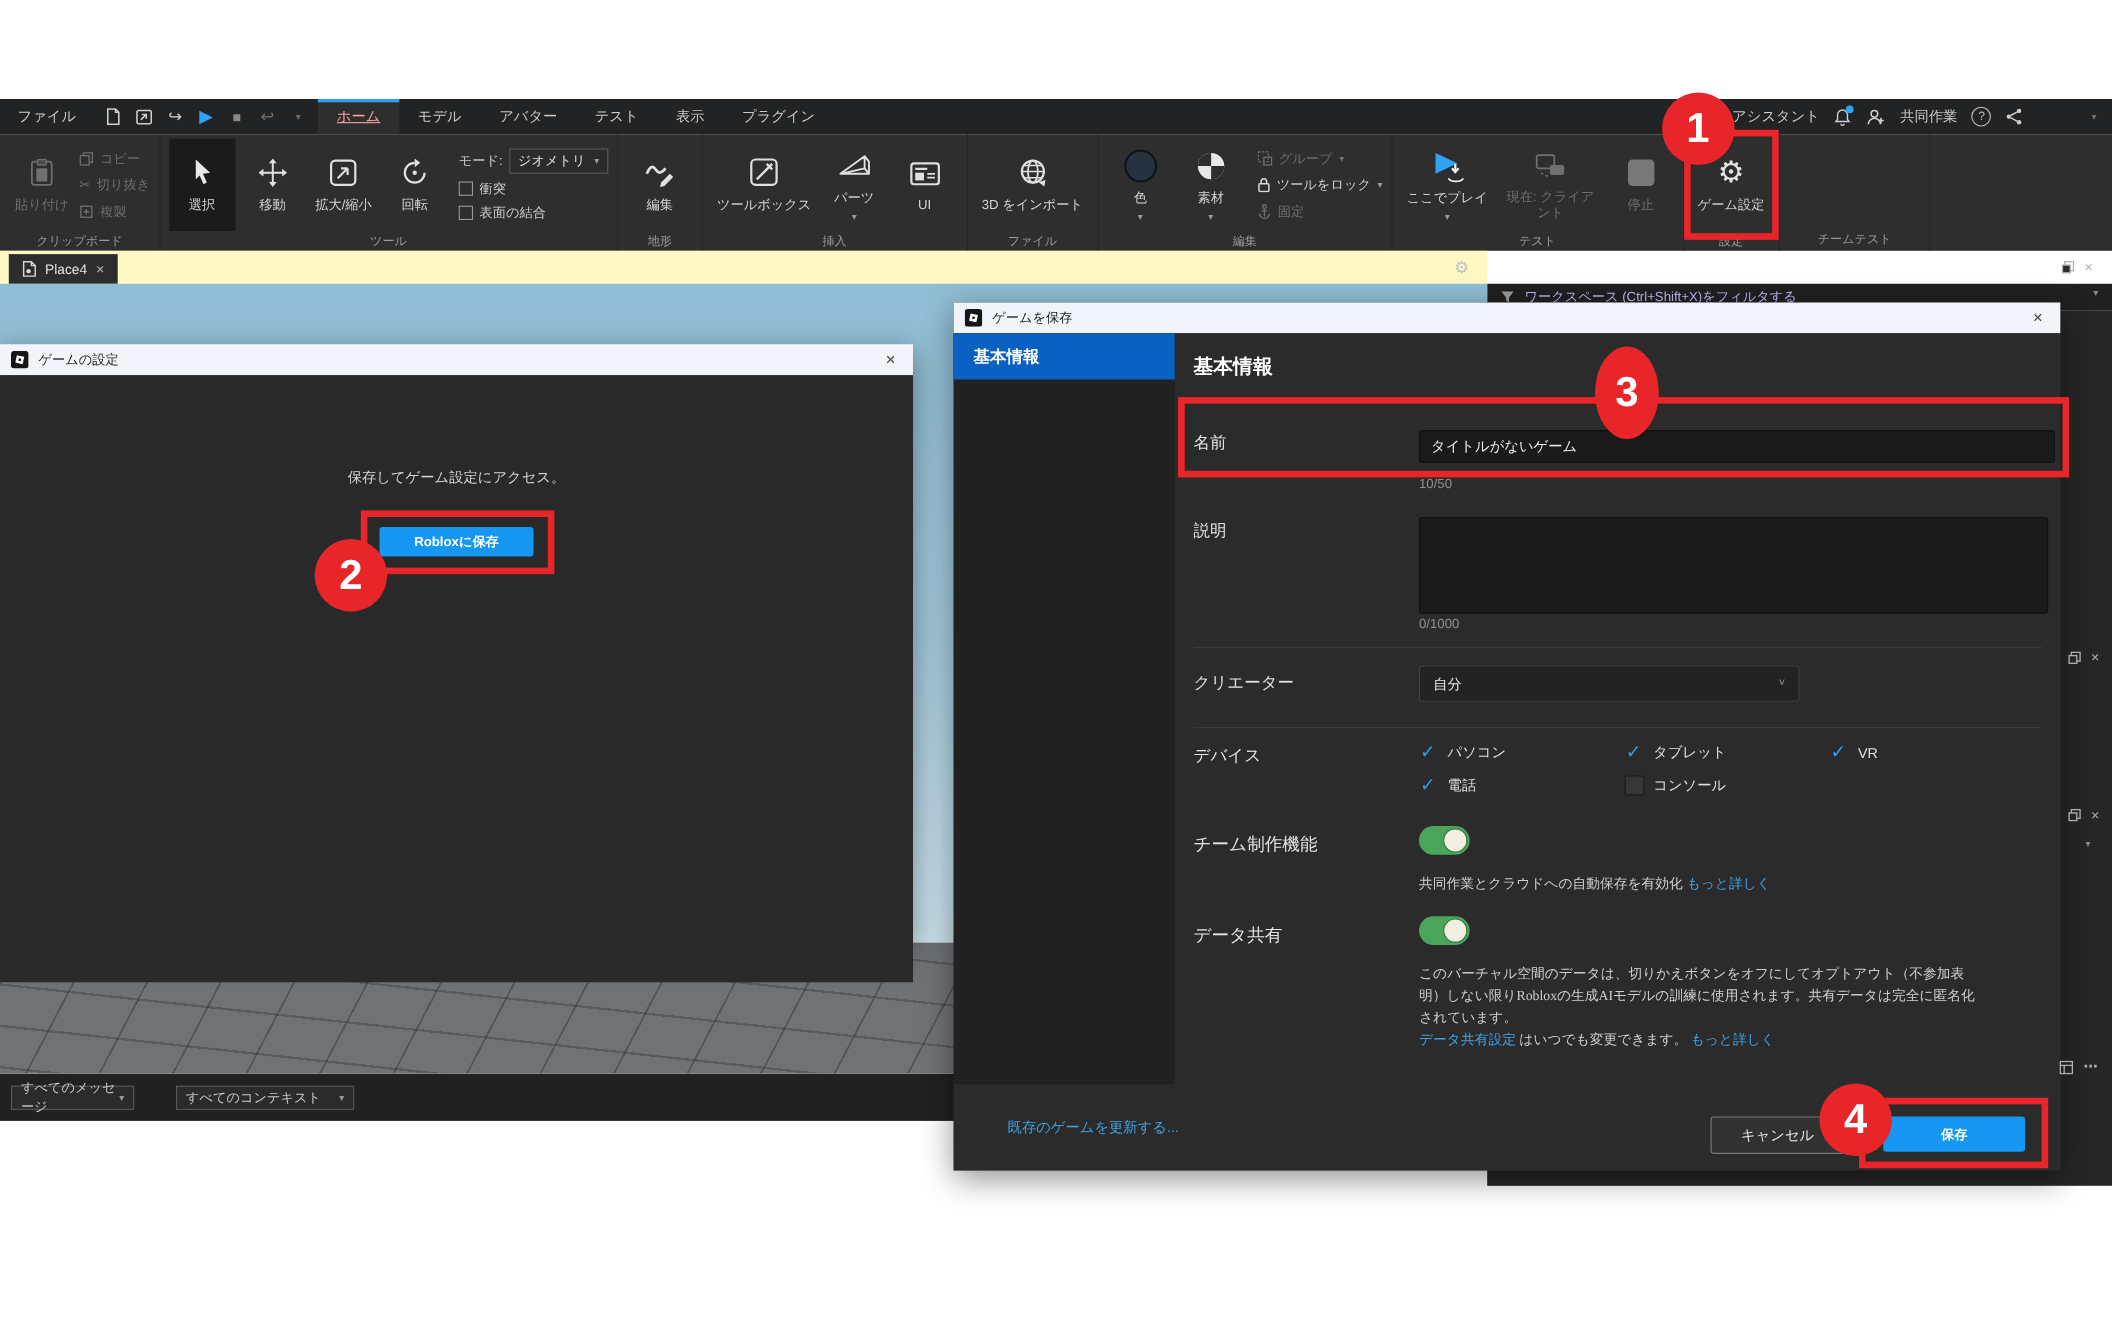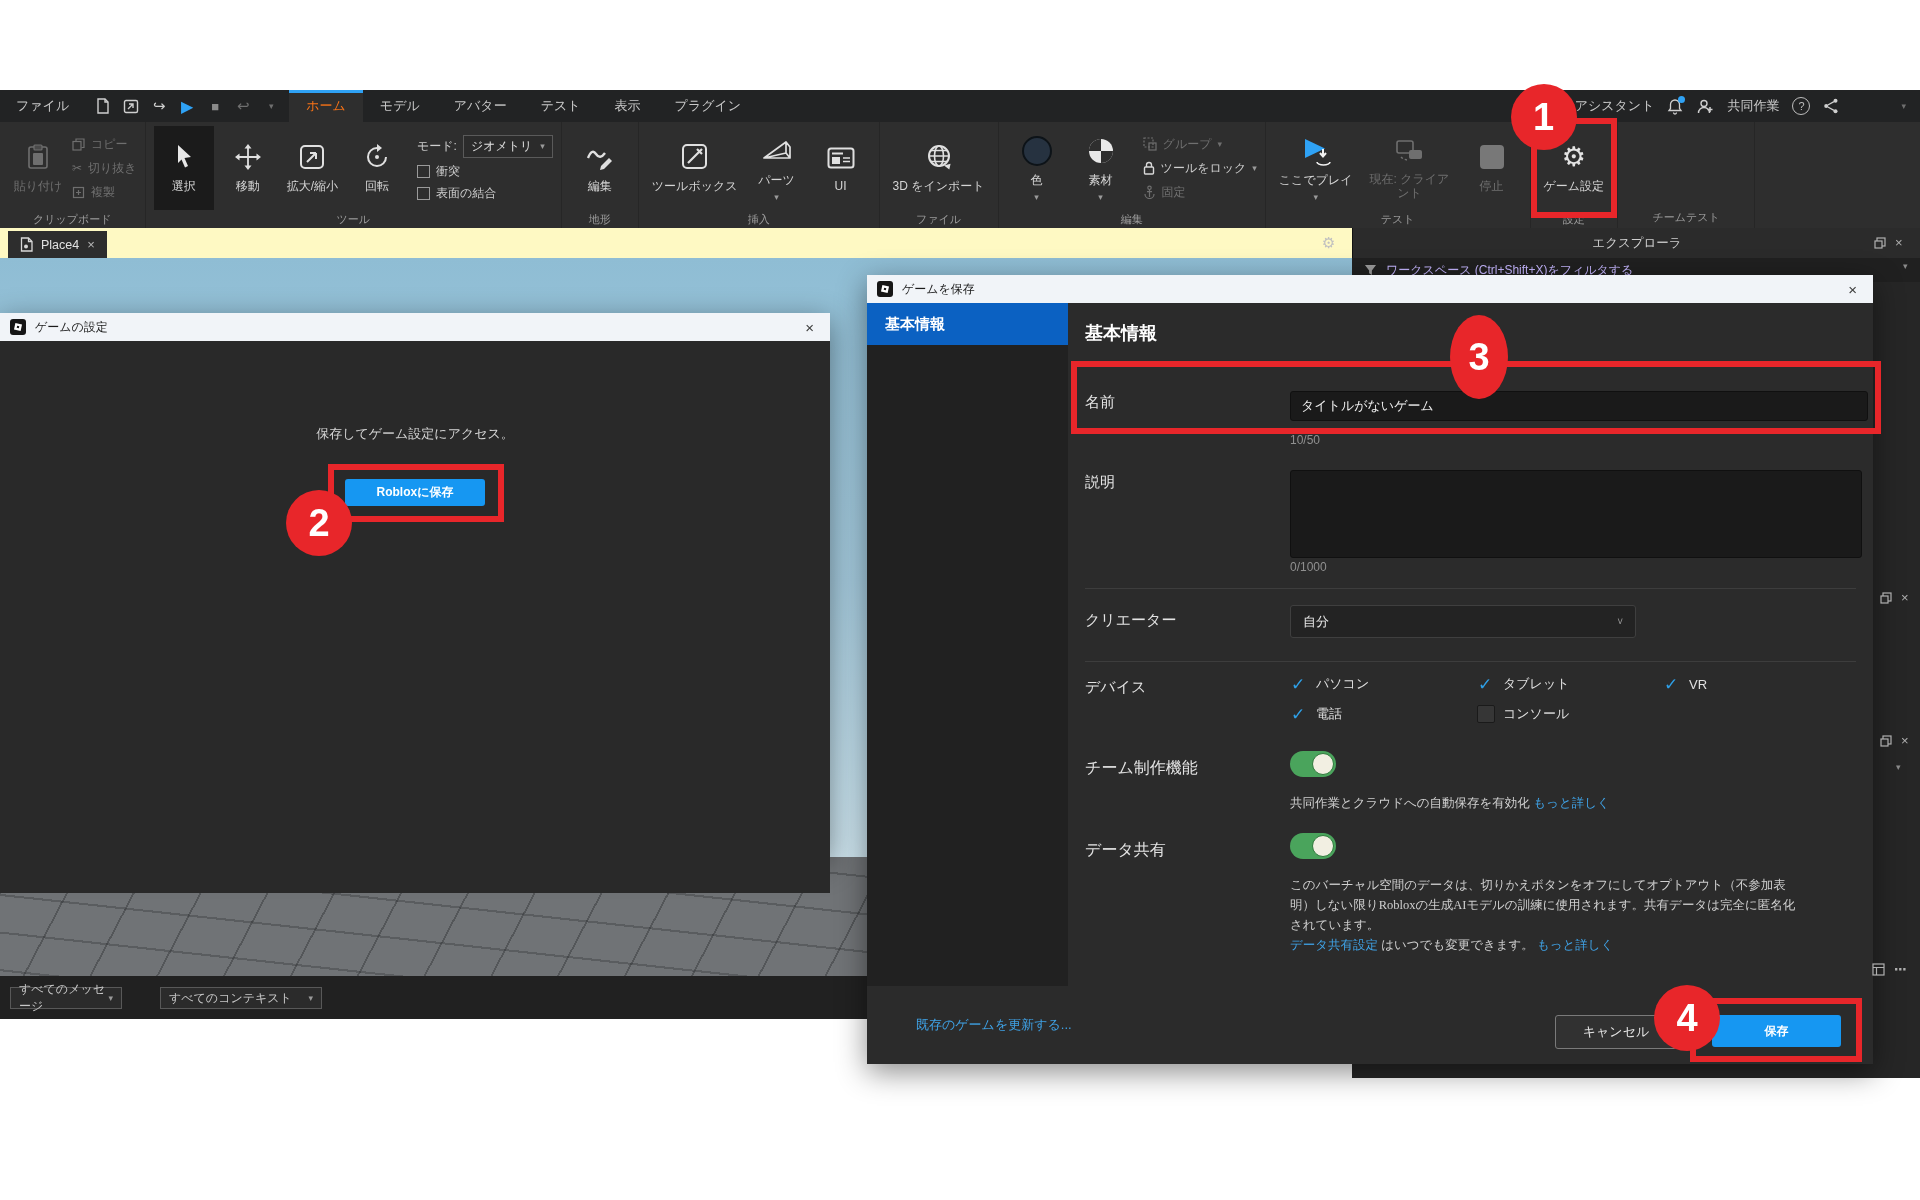--- a/index.html
+++ b/index.html
@@ -7,21 +7,21 @@
   .stage{position:relative;width:1920px;height:1200px;background:#ffffff;overflow:hidden;}
   .abs{position:absolute;}
   svg{display:block;}
 
   
   .menubar{position:absolute;left:0;top:90px;width:1920px;height:32px;background:#222324;display:flex;align-items:stretch;color:#c9c9c9;font-size:13px;}
   .mitem{display:flex;align-items:center;padding:0 16px;cursor:default;}
   .micons{display:flex;align-items:center;gap:4px;padding:0 6px;}
   .mico{width:24px;height:32px;display:flex;align-items:center;justify-content:center;}
   .mtab{display:flex;align-items:center;padding:0 17px;position:relative;}
-  .mtab.active{background:#2e2e2e;color:#f97316;}
+  .mtab.active{background:#2e2e2e;color:#fca5a5;text-decoration:underline;}
   .mtab.active::before{content:"";position:absolute;left:0;right:0;top:0;height:3px;background:#2fa2f5;}
   .mright{margin-left:auto;display:flex;align-items:center;gap:13px;padding-right:14px;}
   .glyph-dim{color:#6f6f6f;}
   .helpcirc{width:16px;height:16px;border:1.4px solid #bdbdbd;border-radius:50%;display:flex;align-items:center;justify-content:center;font-size:11px;color:#bdbdbd;}
 
   
   .ribbon{position:absolute;left:0;top:122px;width:1920px;height:106px;background:#2e2e2e;display:flex;align-items:stretch;}
   .rgroup{position:relative;display:flex;flex-direction:column;border-right:1px solid #262626;padding:4px 8px 0;}
   .rgroup-items{flex:1;display:flex;align-items:center;gap:4px;}
   .rgroup-label{text-align:center;font-size:11px;color:#9b9b9b;padding:2px 0 3px;white-space:nowrap;}
@@ -449,23 +449,20 @@
           <path d="M1.5 1 h7 l3.5 3.5 v9.5 h-10.5 z" fill="none" stroke="#d8d8d8" stroke-width="1.3"></path>
           <path d="M8.5 1 v3.5 h3.5" fill="none" stroke="#d8d8d8" stroke-width="1.3"></path>
           <circle cx="6" cy="9.5" r="2" fill="#d8d8d8"></circle>
         </svg>
       <span>Place4</span>
       <span style="font-size:13px;color:#b8b8b8;">×</span>
     </div>
   </div>
   <span class="vp-gear">⚙</span>
 
-  <div class="exp-head">
-    <span>エクスプローラ</span>
-  </div>
   <div class="dockset" style="left:1874px;top:235px;">
     <svg width="12" height="12" viewBox="0 0 12 12">
         <rect x="3" y="1" width="8" height="8" fill="none" stroke="#b0b0b0" stroke-width="1.2"></rect>
         <rect x="1" y="4" width="7" height="7" fill="#2b2b2b" stroke="#b0b0b0" stroke-width="1.2"></rect>
       </svg>
     <span>×</span>
   </div>
 
   <div class="exp-filter">
     <span>

